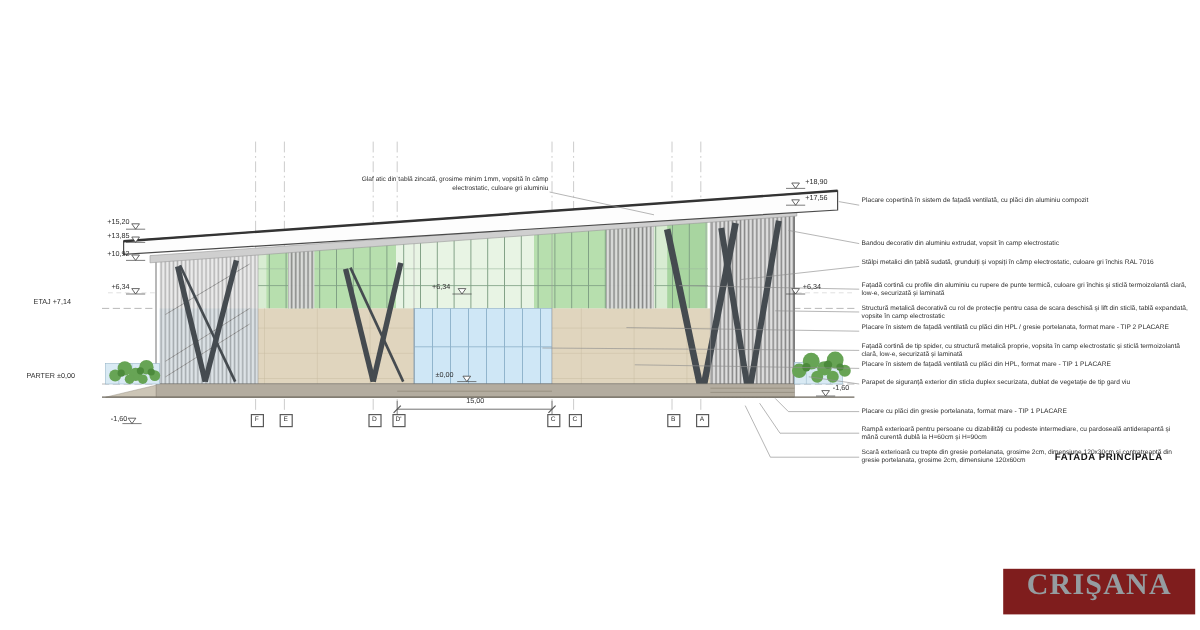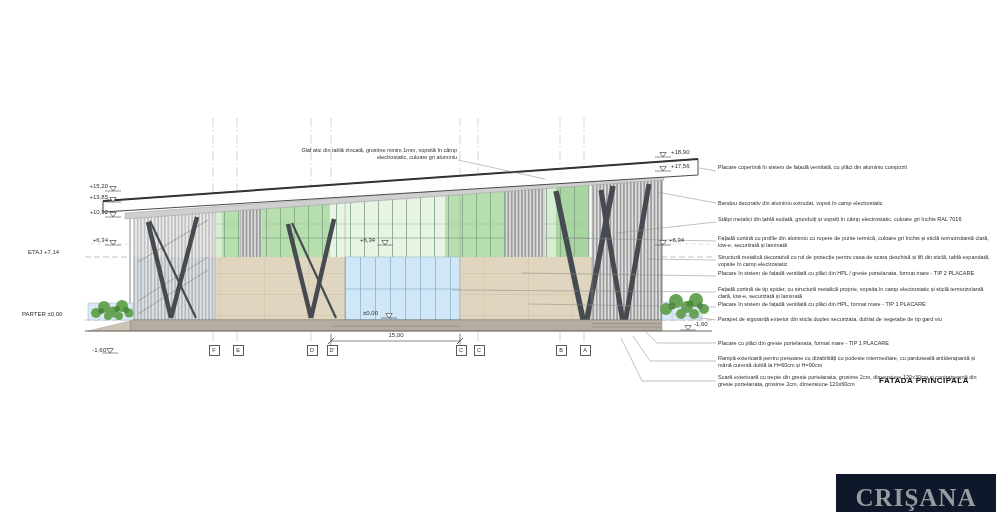--- a/index.html
+++ b/index.html
@@ -7,22 +7,22 @@
        font-family:"Liberation Sans",sans-serif;overflow:hidden;}
   svg{position:absolute;left:0;top:0;}
   .lbl{position:absolute;font-size:5.5px;line-height:1.27;color:#2f2f2f;}
   .m{font-size:6px;white-space:nowrap;}
   .r{text-align:right;}
   .c{text-align:center;}
   .ann{width:272px;left:718px;}
   .gridbox{position:absolute;width:9px;height:9px;border:0.6px solid #5a5a5a;
            font-size:5.5px;line-height:9px;text-align:center;color:#333;background:#fff;}
   .title{position:absolute;font-size:8px;font-weight:bold;letter-spacing:0.5px;color:#111;}
-  .wm{position:absolute;left:836px;top:474px;width:160px;height:38px;background:#0f172a;
-      display:flex;align-items:flex-end;justify-content:center;}
+  .wm{position:absolute;left:836px;top:474px;width:160px;height:38px;background:#7f1d1d;
+      display:flex;align-items:flex-start;justify-content:center;}
   .wm span{font-family:"Liberation Serif",serif;font-size:25px;font-weight:bold;
            color:#959ca0;letter-spacing:1px;}
 </style>
 </head>
 <body>
 
 <svg width="1000" height="525" viewBox="0 0 1000 525">
   <defs>
     <pattern id="louv" patternUnits="userSpaceOnUse" width="3.4" height="6">
       <rect width="3.4" height="6" fill="#dcdcdc"></rect>

